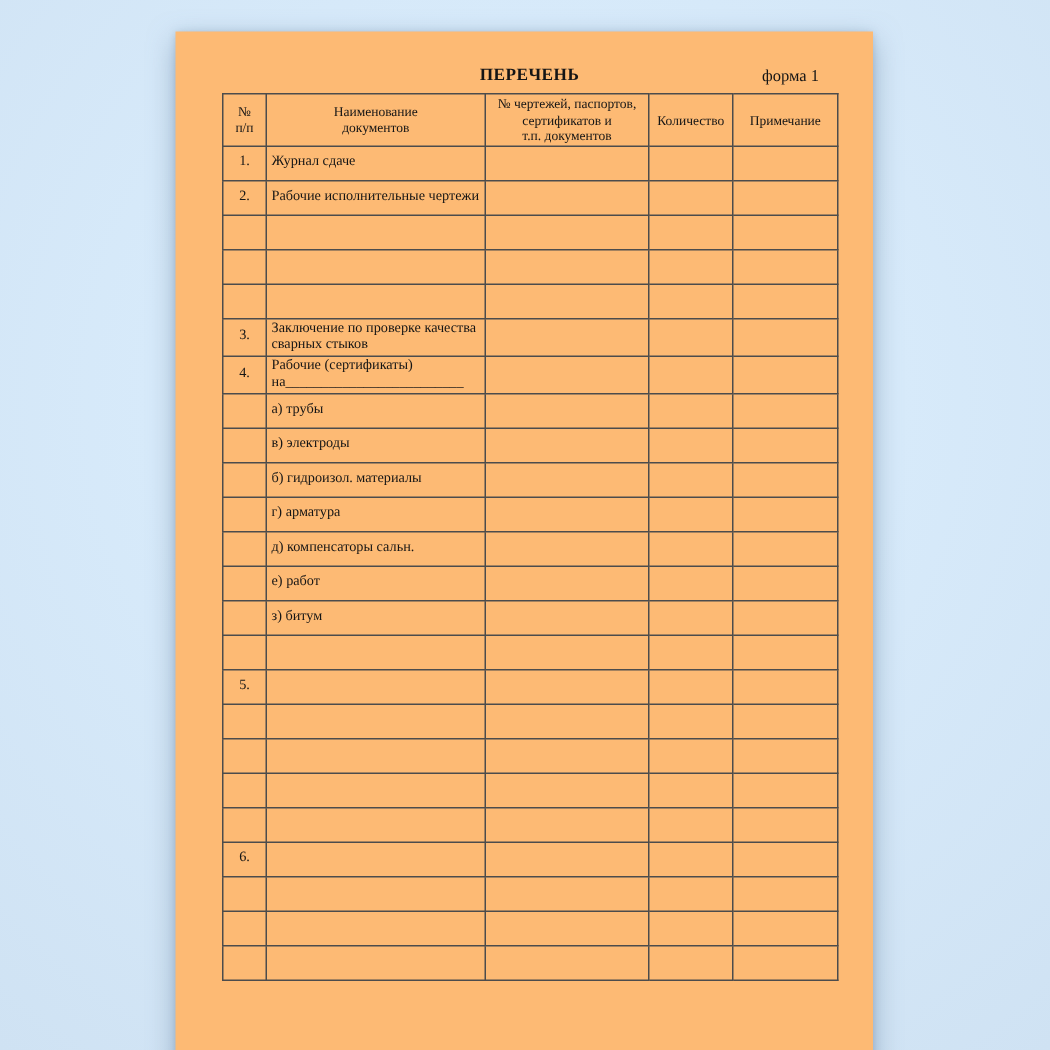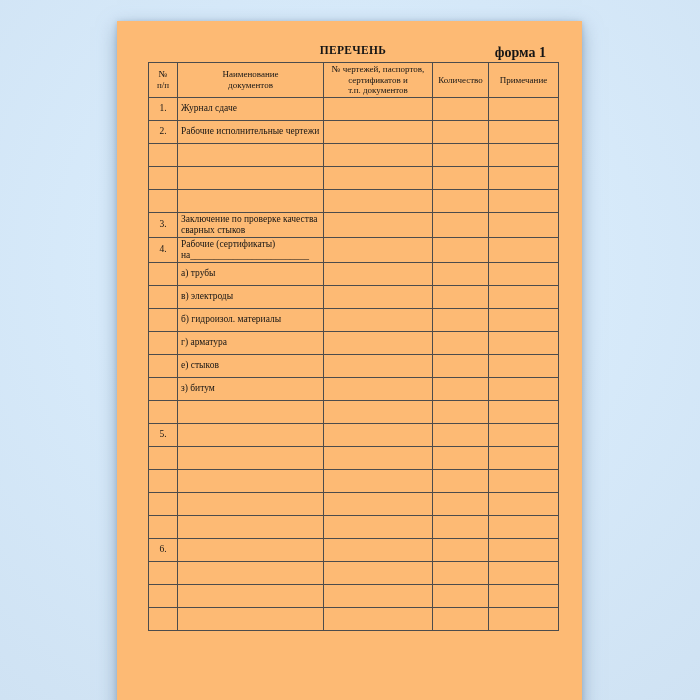--- a/index.html
+++ b/index.html
@@ -34,22 +34,22 @@
   .doc-title {
     font-weight: bold;
     font-size: 11.5px;
     line-height: 13px;
     letter-spacing: 0.3px;
   }
   .form-label {
     position: absolute;
     right: 12px;
     top: 1px;
-    font-weight: bold;
-    font-size: 14px;
+    font-weight: normal;
+    font-size: 11px;
   }
   .subtitle {
     width: 410px;
     text-align: center;
     font-weight: bold;
     font-size: 10.5px;
     line-height: 12.5px;
     white-space: pre-line;
   }
   table.doc-table {
@@ -190,21 +190,28 @@
         </tr>
         <tr>
           <td class="c-num"></td>
           <td class="c-name">г) арматура</td>
           <td class="c-docs"></td>
           <td class="c-qty"></td>
           <td class="c-note"></td>
         </tr>
         <tr>
           <td class="c-num"></td>
-          <td class="c-name">е) стыков</td>
+          <td class="c-name">д) компенсаторы сальн.</td>
+          <td class="c-docs"></td>
+          <td class="c-qty"></td>
+          <td class="c-note"></td>
+        </tr>
+        <tr>
+          <td class="c-num"></td>
+          <td class="c-name">е) работ</td>
           <td class="c-docs"></td>
           <td class="c-qty"></td>
           <td class="c-note"></td>
         </tr>
         <tr>
           <td class="c-num"></td>
           <td class="c-name">з) битум</td>
           <td class="c-docs"></td>
           <td class="c-qty"></td>
           <td class="c-note"></td>

